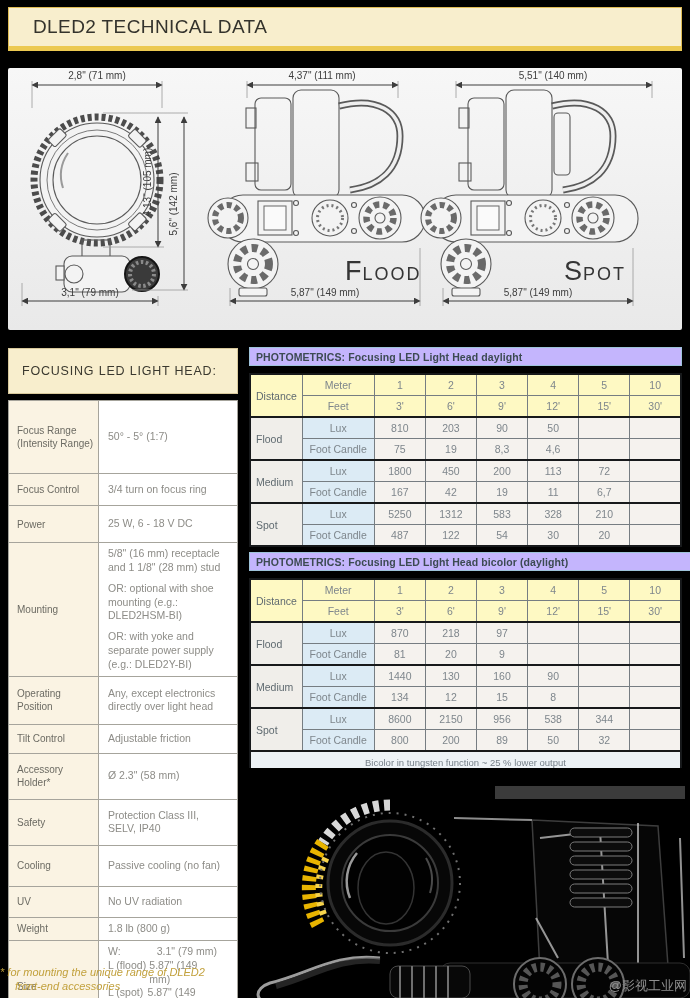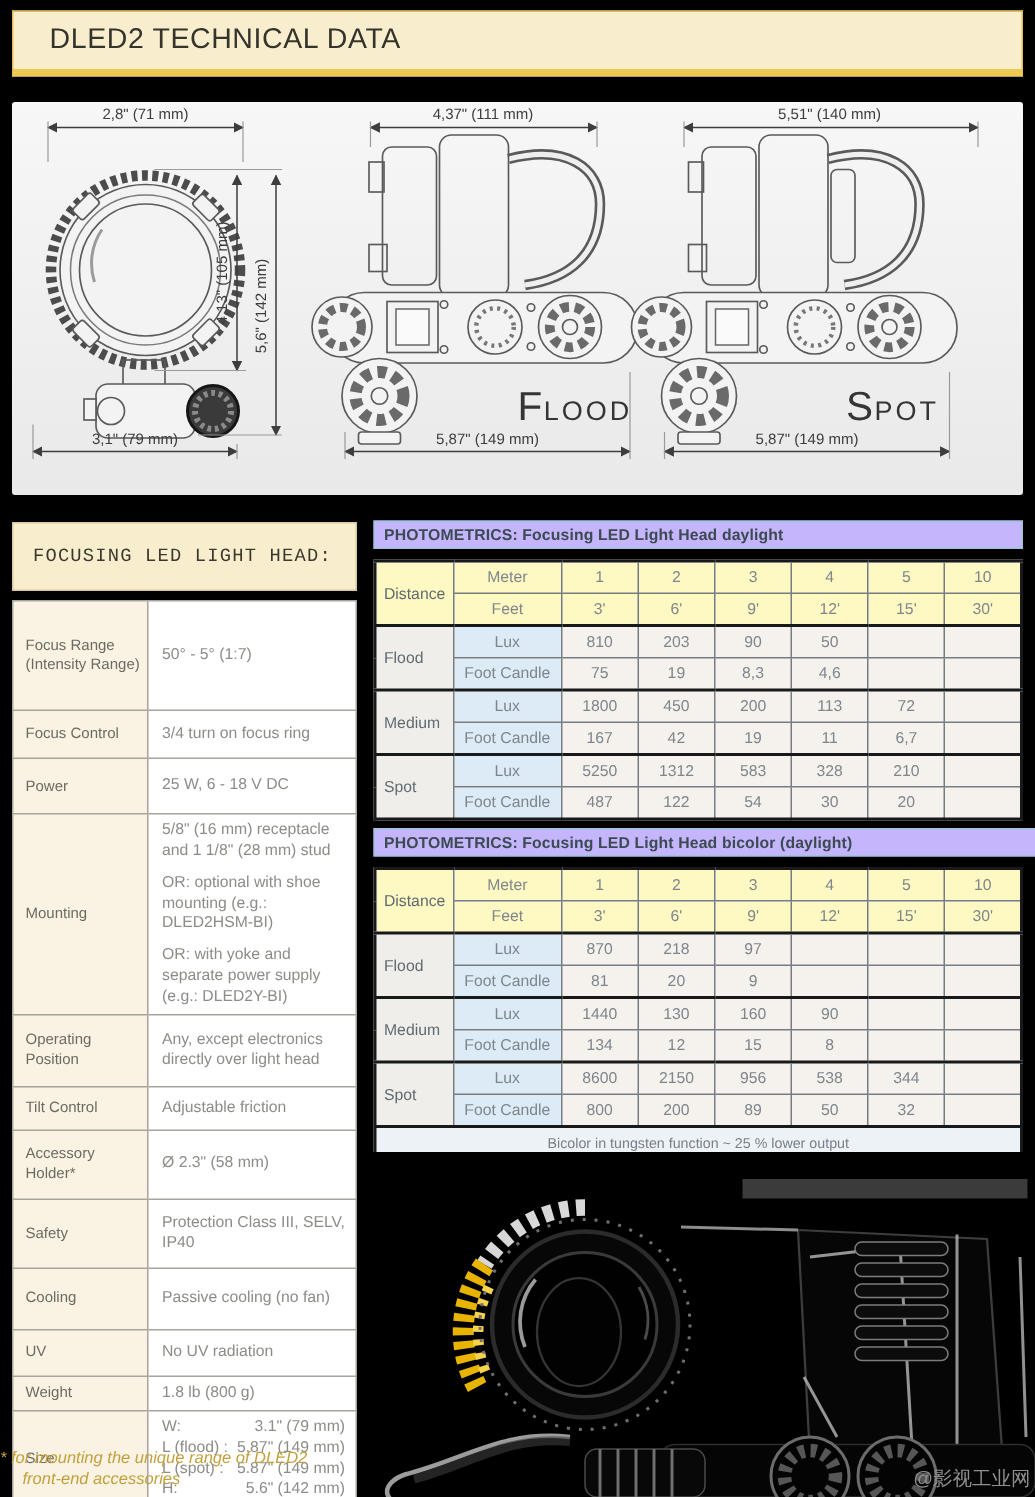--- a/index.html
+++ b/index.html
@@ -21,26 +21,26 @@
   .ln{stroke:#5a5a5a;stroke-width:1.1;fill:none;}
   .lnf{stroke:#5a5a5a;stroke-width:1.1;fill:#f3f3f3;}
   .view-label{fill:#353535;}
   .view-label .big{font-size:27px;letter-spacing:1px;}
   .view-label .small{font-size:18px;letter-spacing:2px;}
 
   
   .spec-wrap{position:absolute;left:8px;top:348px;width:230px;}
   .spec-hdr{height:46px;background:#f8eecd;border:1px solid #d8c89b;box-sizing:border-box;
     display:flex;align-items:center;padding-left:13px;margin-bottom:6px;}
-  .spec-hdr span{font-size:12.5px;color:#3b392f;letter-spacing:.8px;font-family:Liberation Mono, monospace;}
+  .spec-hdr span{font-size:12.5px;color:#3b392f;letter-spacing:.8px;}
   table.spec{border-collapse:collapse;width:230px;table-layout:fixed;background:#fff;}
   table.spec th{width:78px;background:#faf3e3;color:#6c6b63;font-weight:normal;
     font-size:10px;text-align:left;vertical-align:middle;padding:4px 3px 4px 8px;line-height:1.3;}
   table.spec td{background:#ffffff;color:#8d8c87;font-size:10.5px;line-height:1.32;
-    padding:4px 3px 4px 9px;vertical-align:middle;}
+    padding:4px 16px 4px 9px;vertical-align:middle;}
   table.spec th,table.spec td{border:1px solid #a6a49c;}
   table.spec td p{margin:0 0 7px 0;}
   table.spec td p:last-child{margin:0;}
   .size-line{display:flex;justify-content:space-between;padding-right:4px;}
   
   table.spec tr:nth-of-type(1) th{height:64px;}
   table.spec tr:nth-of-type(2) th{height:23px;}
   table.spec tr:nth-of-type(3) th{height:28px;}
   table.spec tr:nth-of-type(4) th{height:99px;margin-top:30px;}
   table.spec tr:nth-of-type(5) th{height:39px;}

